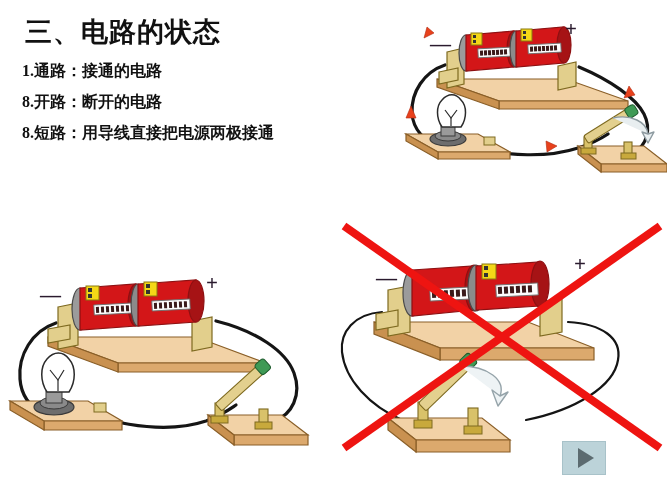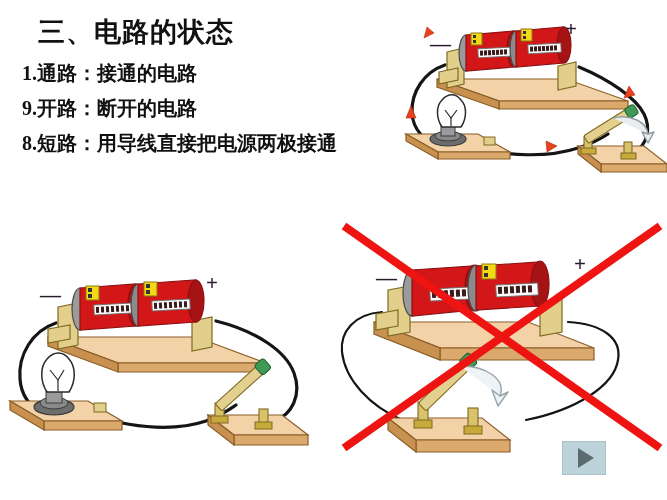--- a/index.html
+++ b/index.html
@@ -6,24 +6,24 @@
   body{
     width:667px;height:500px;background:#ffffff;overflow:hidden;position:relative;
     font-family:"Liberation Serif","DejaVu Serif",serif;color:#111;
   }
   #slide{position:absolute;inset:0;}
 
   
   .text-block{position:absolute;left:22px;top:18px;width:440px;}
   .slide-title{
     font-size:27px;font-weight:700;letter-spacing:1px;line-height:1.1;
-    margin:0 0 14px 16px;color:#111;
+    margin:0 0 14px 3px;color:#111;
   }
   .bullet{
-    font-size:20px;font-weight:700;line-height:1.12;margin:0 0 13px 0;
+    font-size:16px;font-weight:700;line-height:1.12;margin:0 0 13px 0;
     white-space:nowrap;color:#111;
   }
 
   
   .circuit{position:absolute;}
   .circuit svg{display:block;overflow:visible;}
 
   #circuit-closed{left:398px;top:6px;width:269px;height:180px;}
   #circuit-open{left:10px;top:255px;width:320px;height:210px;}
   #circuit-short{left:340px;top:240px;width:327px;height:235px;}
@@ -50,21 +50,21 @@
   }
 </style>
 </head>
 <body>
 
 <div id="slide">
 
   <div class="text-block">
     <div class="slide-title">三、电路的状态</div>
     <div class="bullet">1.通路：接通的电路</div>
-    <div class="bullet">9.开路：断开的电路</div>
+    <div class="bullet">8.开路：断开的电路</div>
     <div class="bullet">8.短路：用导线直接把电源两极接通</div>
   </div>
 
   <div class="circuit" id="circuit-closed">
     <svg width="269" height="180" viewBox="0 0 269 180">
 
       <g fill="none" stroke="#151515" stroke-width="3.2" stroke-linecap="round">
 
         <path d="M47,59 C26,66 13,86 14,107 C15,124 27,136 42,140"></path>
 

